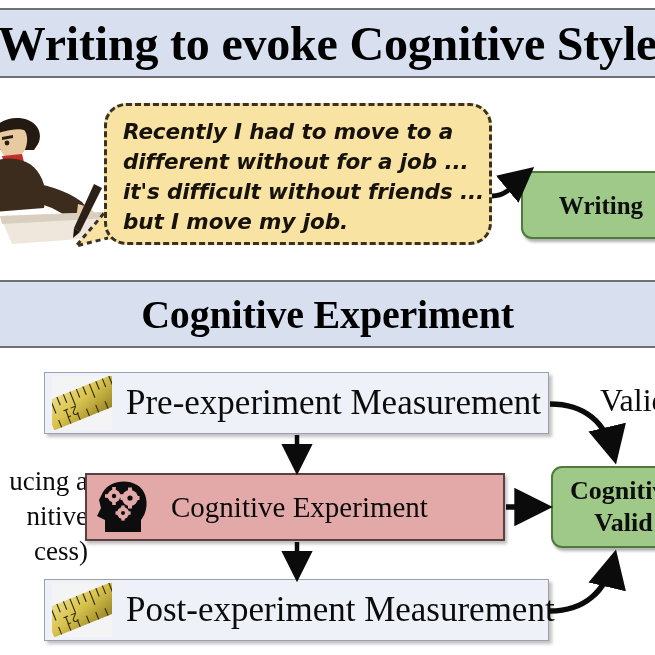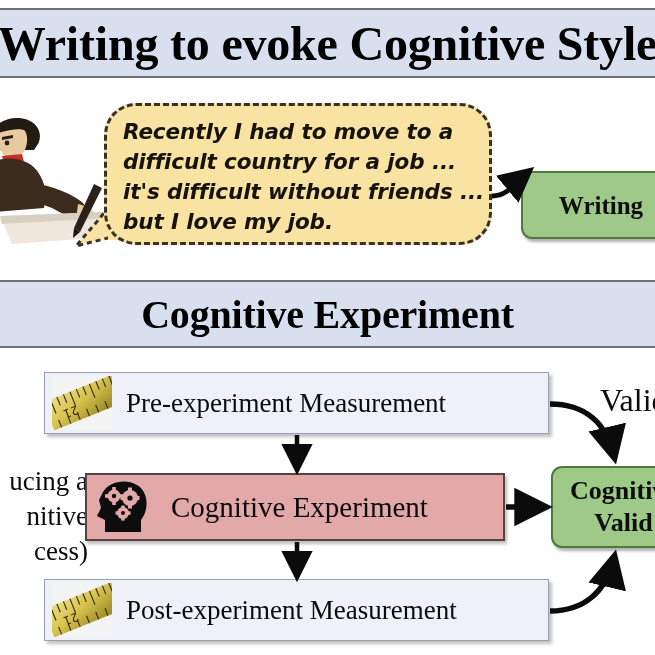--- a/index.html
+++ b/index.html
@@ -59,21 +59,21 @@
 
   
   .bubble {
     position: absolute;
     left: 104px;
     top: 103px;
     width: 388px;
     height: 142px;
     background: #f8e3a3;
     border: 3px dashed #3a3026;
-    border-radius: 32px;
+    border-radius: 22px;
     box-sizing: border-box;
     padding: 11px 16px 8px 16px;
   }
   .bubble-text {
     font-family: "DejaVu Sans", sans-serif;
     font-style: italic;
     font-weight: bold;
     font-size: 21.5px;
     line-height: 30px;
     color: #17120c;
@@ -141,21 +141,21 @@
     position: absolute;
     box-sizing: border-box;
     background: #eef1f7;
     border: 1px solid #9aa0ad;
     display: flex;
     align-items: center;
     box-shadow: 3px 3px 3px rgba(120,120,120,0.45);
   }
   .measure-label {
     font-family: "Liberation Serif", serif;
-    font-size: 27px;
+    font-size: 35px;
     color: #0b0b0b;
     white-space: nowrap;
     padding-left: 14px;
   }
   #box-pre-measurement {
     left: 44px;
     top: 372px;
     width: 505px;
     height: 62px;
   }
@@ -270,23 +270,23 @@
   </svg>
 
   <svg class="bubble-tail" viewBox="0 0 46 52">
     <path d="M44 2 L44 40 L4 50 L28 22 Z" fill="#f8e3a3" stroke="#3a3026" stroke-width="3" stroke-dasharray="5 4" stroke-linejoin="round"></path>
     <rect x="36" y="0" width="12" height="44" fill="#f8e3a3"></rect>
   </svg>
 
   <div class="bubble">
     <div class="bubble-text">
       <span class="bubble-line">Recently I had to move to a</span>
-      <span class="bubble-line">difficult country for a job ...</span>
+      <span class="bubble-line">different without for a job ...</span>
       <span class="bubble-line">it's difficult without friends ...</span>
-      <span class="bubble-line">but I love my job.</span>
+      <span class="bubble-line">but I move my job.</span>
     </div>
   </div>
 
   <div class="accent-box" id="box-discourse-features">
     <span>Writing</span>
   </div>
 
   <div class="banner" id="banner-experiment">
     <span class="banner-title">Cognitive Experiment</span>
   </div>

